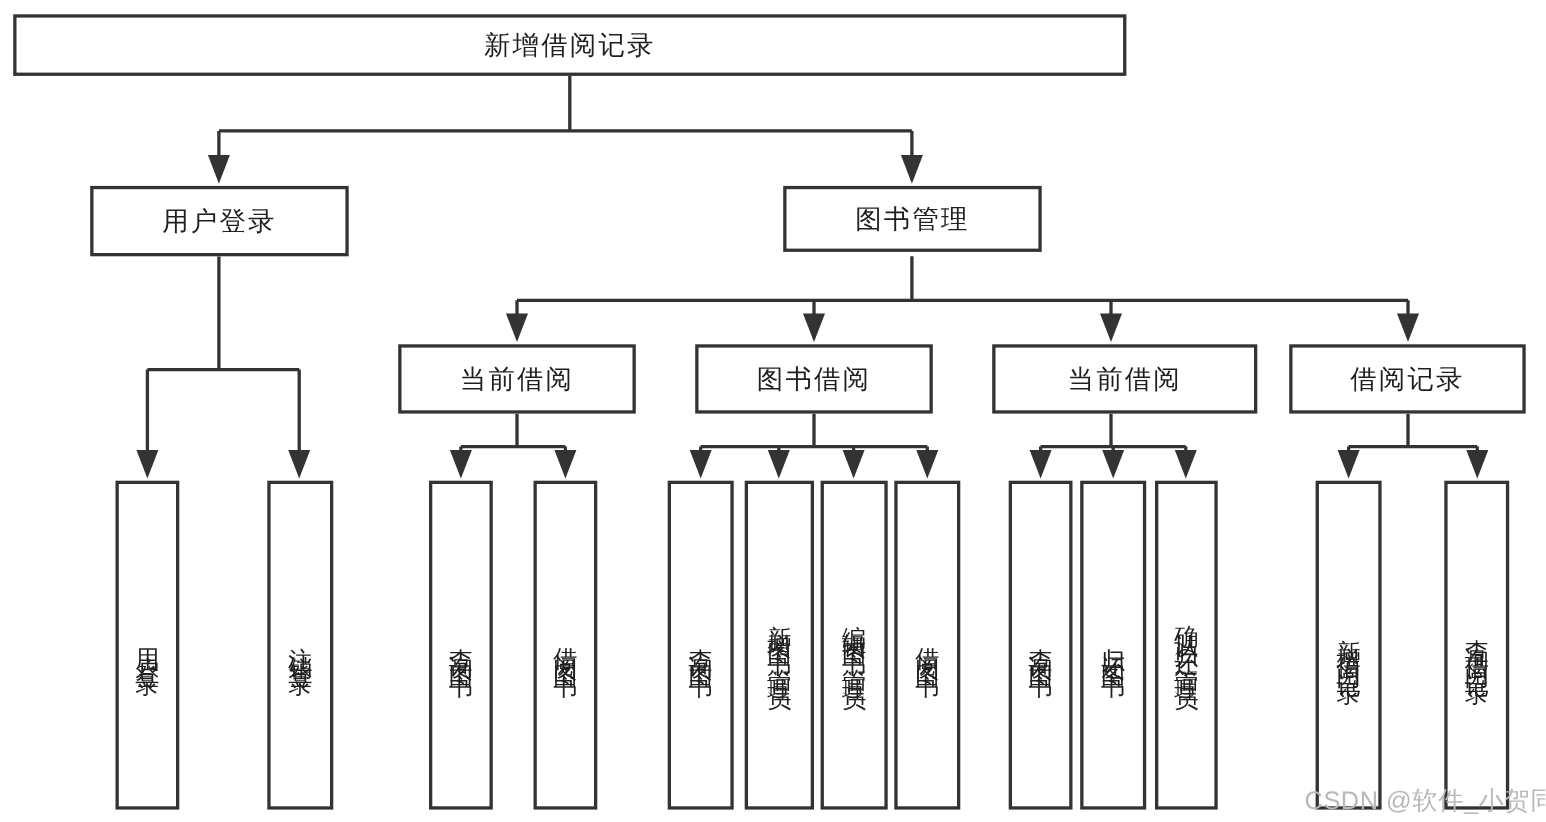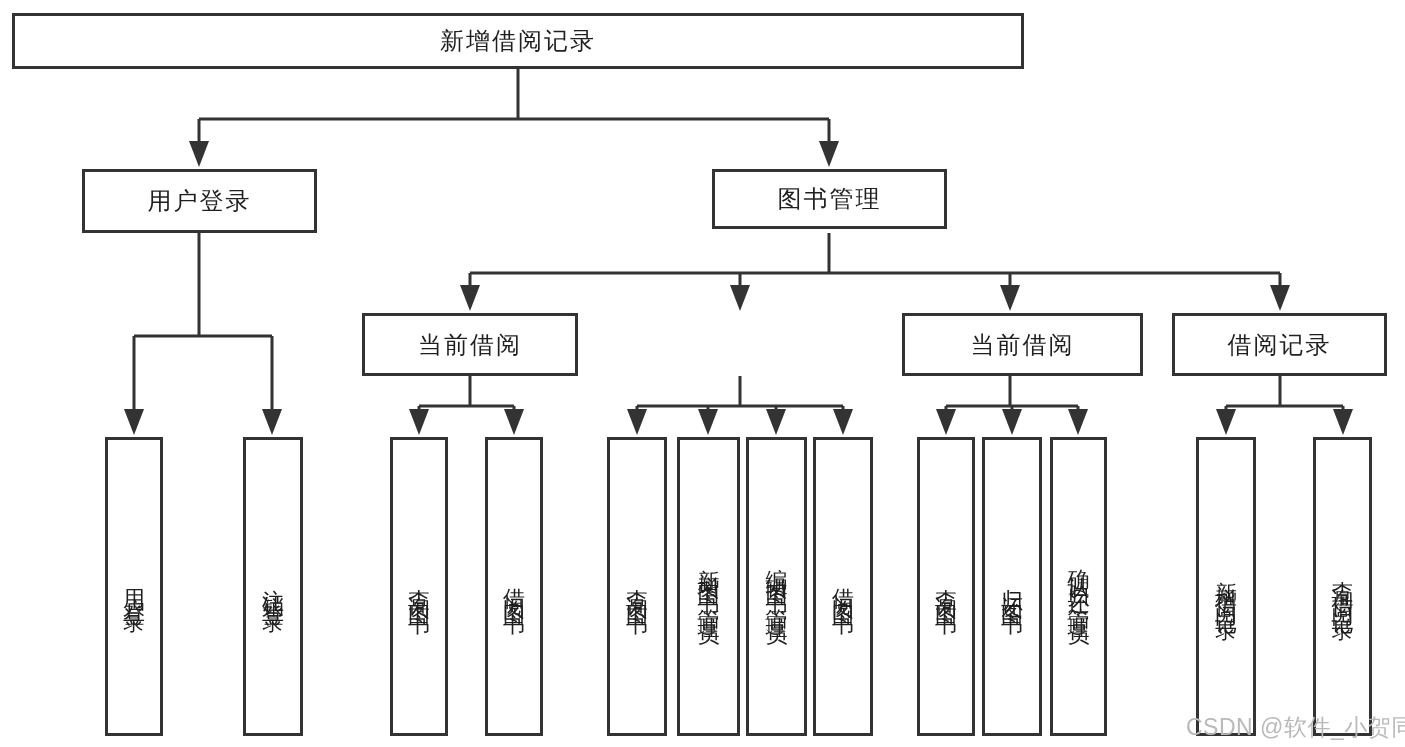--- a/index.html
+++ b/index.html
@@ -102,20 +102,23 @@
   <div class="node hbox" style="left:82px;top:169px;width:235px;height:64px">
     <span>用户登录</span>
   </div>
   <div class="node hbox" style="left:712px;top:169px;width:235px;height:60px">
     <span>图书管理</span>
   </div>
 
   <div class="node hbox" style="left:362px;top:313px;width:216px;height:63px">
     <span>当前借阅</span>
   </div>
+  <div class="node hbox" style="left:632px;top:313px;width:216px;height:63px">
+    <span>图书借阅</span>
+  </div>
   <div class="node hbox" style="left:902px;top:313px;width:241px;height:63px">
     <span>当前借阅</span>
   </div>
   <div class="node hbox" style="left:1172px;top:313px;width:215px;height:63px">
     <span>借阅记录</span>
   </div>
 
   <div class="node vbox" style="left:105px;top:437px;width:58px;height:299px">
     <span class="vtext">用户登录</span>
   </div>

